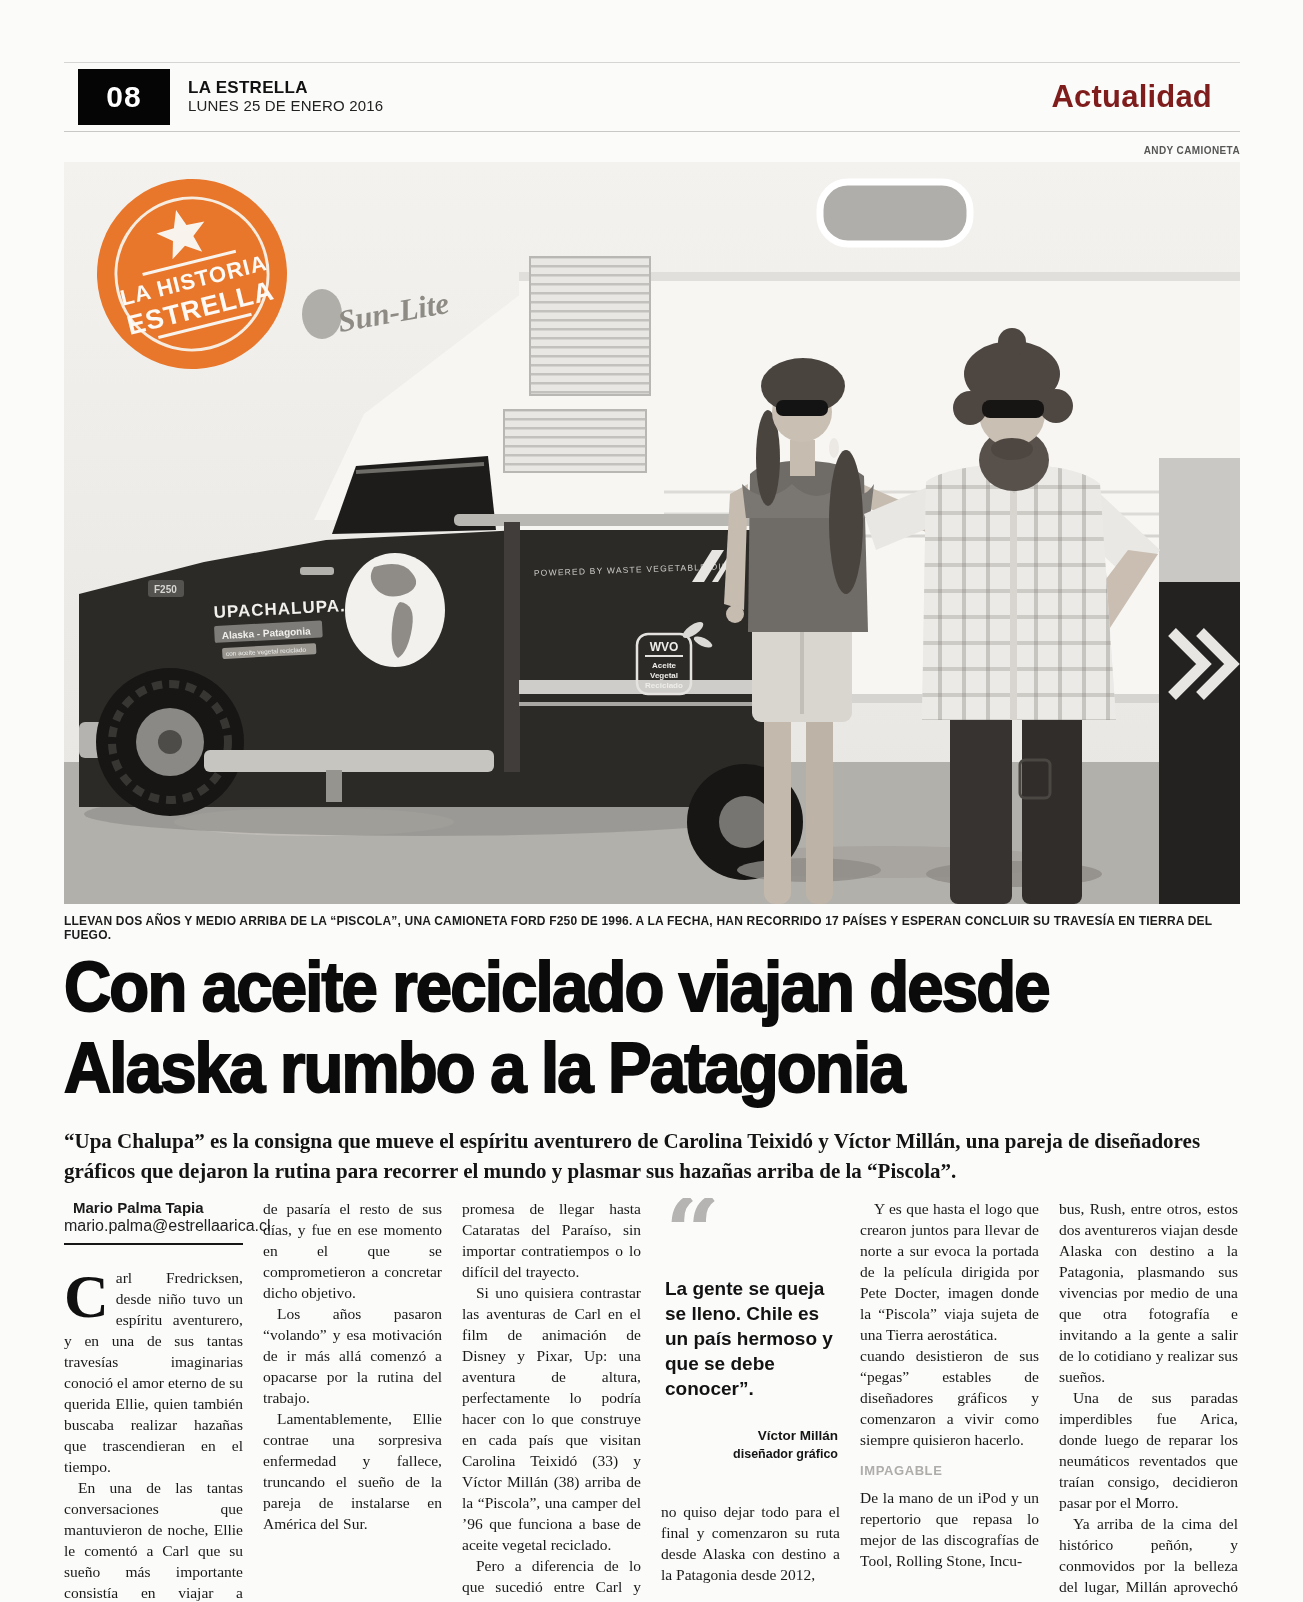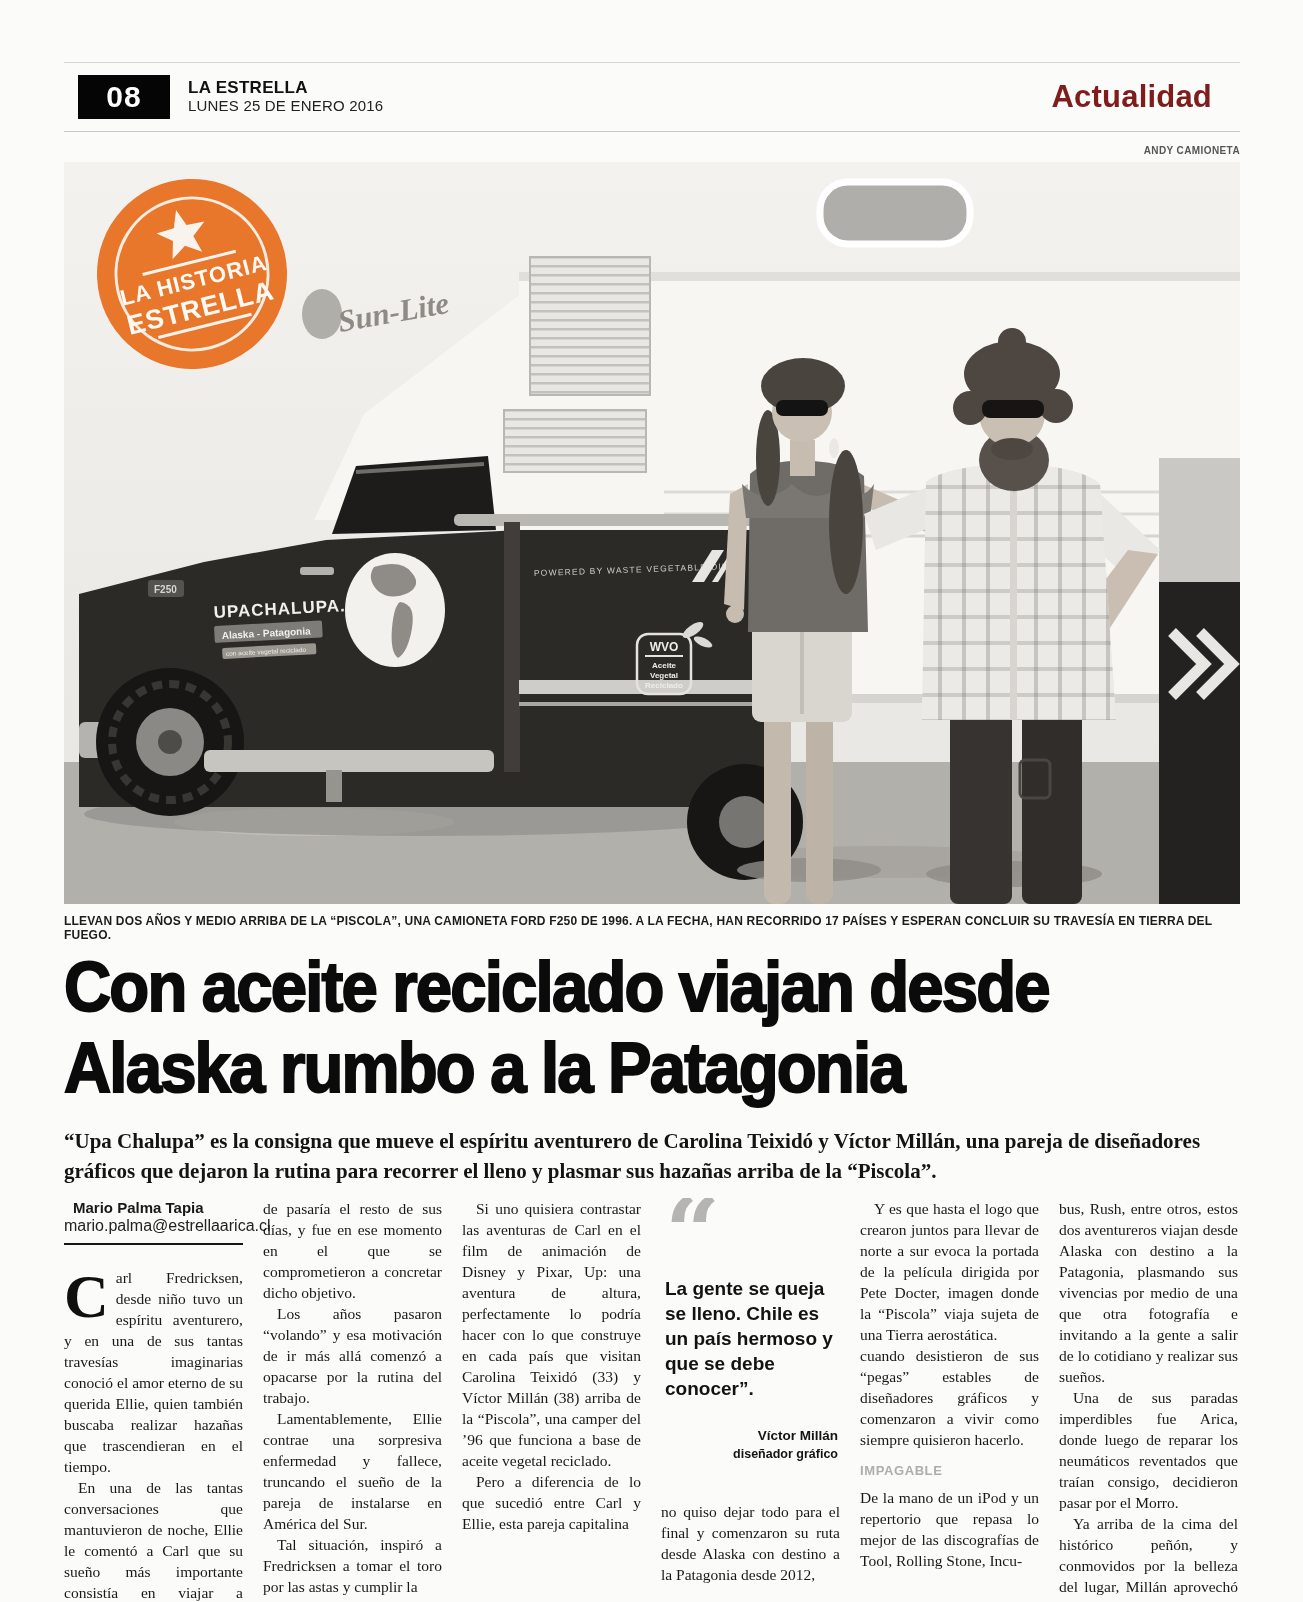--- a/index.html
+++ b/index.html
@@ -5,21 +5,21 @@
   * { margin:0; padding:0; box-sizing:border-box; }
   html,body { background:#f6f5f3; }
   body { width:1303px; height:1602px; overflow:hidden;
          font-family:"Liberation Sans", sans-serif; color:#1a1a1a; }
   .page { position:relative; width:1303px; height:1602px; background:#fbfbfa; }
 
   
   .header { position:absolute; left:64px; top:62px; width:1176px; height:70px;
             border-top:1px solid #d6d5d2; border-bottom:1px solid #c9c8c5;
             display:flex; align-items:center; }
-  .pagenum-box { margin-left:14px; width:92px; height:44px; background:#050505;
+  .pagenum-box { margin-left:14px; width:92px; height:56px; background:#050505;
                  display:flex; align-items:center; justify-content:center; }
   .pagenum { color:#ffffff; font-weight:bold; font-size:30px; letter-spacing:1px; }
   .masthead-block { margin-left:18px; line-height:1.1; }
   .masthead { font-weight:bold; font-size:17px; letter-spacing:.3px; color:#111; }
   .issue-date { font-size:15px; color:#222; letter-spacing:.2px; }
   .section-title { margin-left:auto; margin-right:28px; font-weight:bold;
                    font-size:31px; color:#7f1d1d; letter-spacing:.2px; }
 
   
   .photo-credit { position:absolute; left:64px; top:145px; width:1176px;
@@ -245,40 +245,40 @@
     </svg>
   </div>
 
   <div class="caption">LLEVAN DOS AÑOS Y MEDIO ARRIBA DE LA “PISCOLA”, UNA CAMIONETA FORD F250 DE 1996. A LA FECHA, HAN RECORRIDO 17 PAÍSES Y ESPERAN CONCLUIR SU TRAVESÍA EN TIERRA DEL FUEGO.</div>
 
   <div class="headline">
     <div>Con aceite reciclado viajan desde</div>
     <div>Alaska rumbo a la Patagonia</div>
   </div>
 
-  <div class="standfirst">“Upa Chalupa” es la consigna que mueve el espíritu aventurero de Carolina Teixidó y Víctor Millán, una pareja de diseñadores gráficos que dejaron la rutina para recorrer el lleno y plasmar sus hazañas arriba de la “Piscola”.</div>
+  <div class="standfirst">“Upa Chalupa” es la consigna que mueve el espíritu aventurero de Carolina Teixidó y Víctor Millán, una pareja de diseñadores gráficos que dejaron la rutina para recorrer el mundo y plasmar sus hazañas arriba de la “Piscola”.</div>
 
   <div class="columns">
 
     <div class="col">
       <div class="byline-name">Mario Palma Tapia</div>
       <div class="byline-email">mario.palma@estrellaarica.cl</div>
       <hr class="byline-rule">
       <p class="para"><span class="dropcap">C</span><span>arl Fredricksen, desde niño tuvo un espíritu aventurero, y en una de sus tantas travesías imaginarias conoció el amor eterno de su querida Ellie, quien también buscaba realizar hazañas que trascendieran en el tiempo.</span></p>
       <p class="para indent">En una de las tantas conversaciones que mantuvieron de noche, Ellie le comentó a Carl que su sueño más importante consistía en viajar a Cataratas del Paraíso, Venezuela, lugar don-</p>
     </div>
 
     <div class="col">
       <p class="para">de pasaría el resto de sus días, y fue en ese momento en el que se comprometieron a concretar dicho objetivo.</p>
       <p class="para indent">Los años pasaron “volando” y esa motivación de ir más allá comenzó a opacarse por la rutina del trabajo.</p>
       <p class="para indent">Lamentablemente, Ellie contrae una sorpresiva enfermedad y fallece, truncando el sueño de la pareja de instalarse en América del Sur.</p>
-      <p class="para indent">Tal situación, inspiró a Fredricksen a tomar el toro por las astas y cumplir la</p>
-    </div>
-
-    <div class="col">
+    </div>
+
+    <div class="col">
+      <p class="para">promesa de llegar hasta Cataratas del Paraíso, sin importar contratiempos o lo difícil del trayecto.</p>
       <p class="para indent">Si uno quisiera contrastar las aventuras de Carl en el film de animación de Disney y Pixar, Up: una aventura de altura, perfectamente lo podría hacer con lo que construye en cada país que visitan Carolina Teixidó (33) y Víctor Millán (38) arriba de la “Piscola”, una camper del ’96 que funciona a base de aceite vegetal reciclado.</p>
       <p class="para indent">Pero a diferencia de lo que sucedió entre Carl y Ellie, esta pareja capitalina</p>
     </div>
 
     <div class="col">
       <div class="quote">
         <div class="quote-mark">“</div>
         <div class="quote-text">La gente se queja se lleno. Chile es un país hermoso y que se debe conocer”.</div>
         <div class="quote-attr">Víctor Millán</div>
         <div class="quote-role">diseñador gráfico</div>

